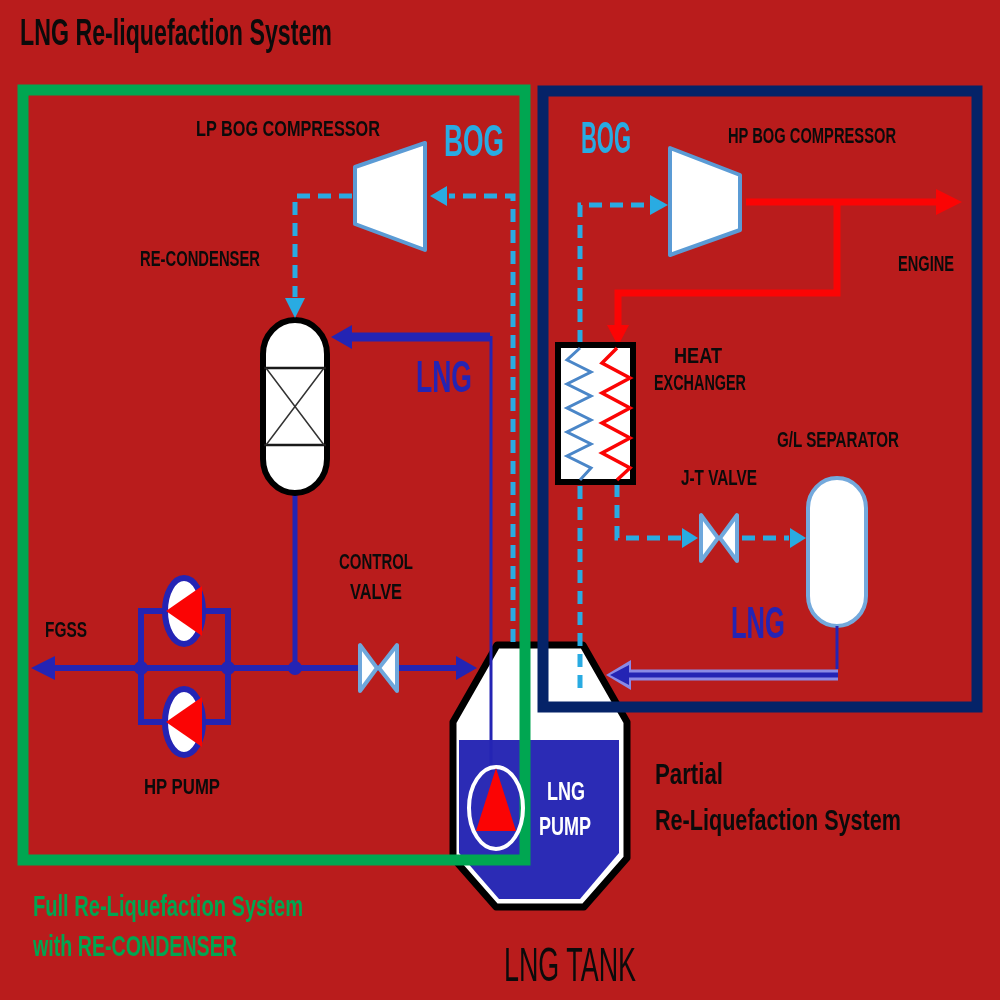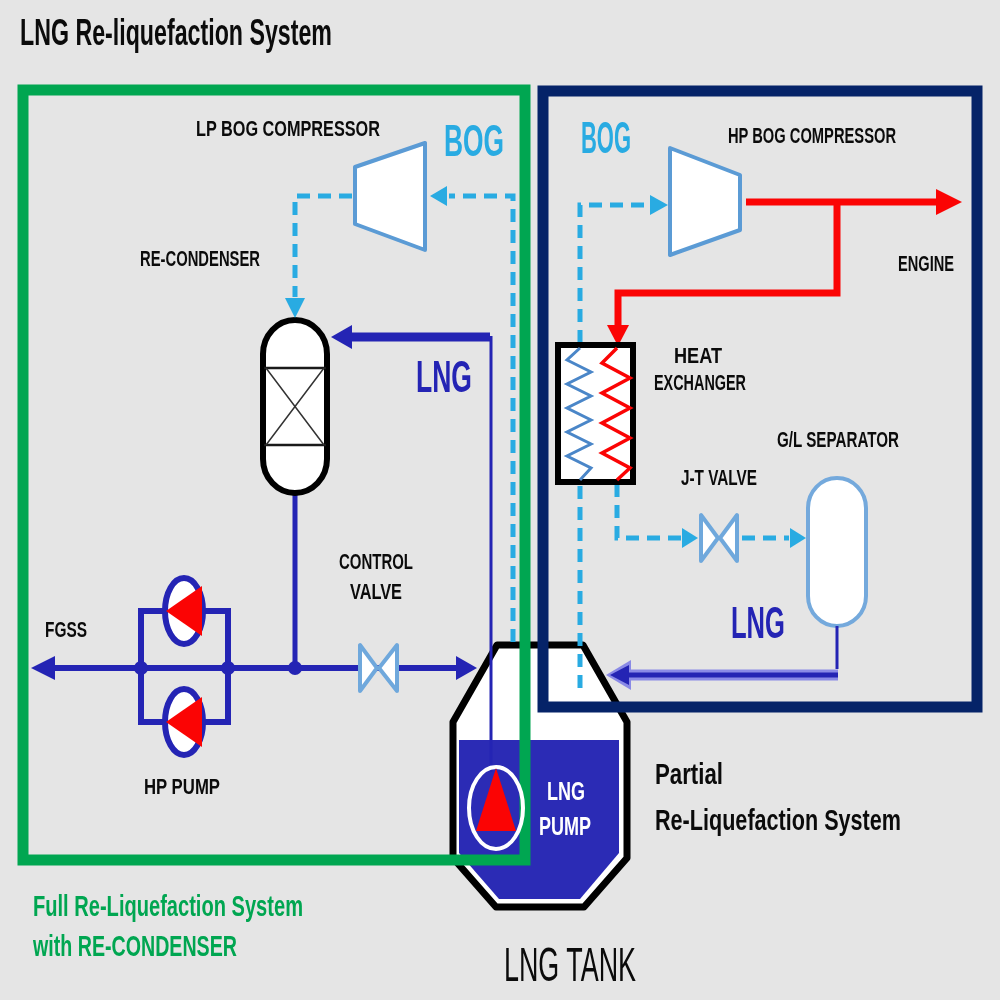--- a/index.html
+++ b/index.html
@@ -1,16 +1,16 @@
 <!DOCTYPE html>
 <html style="--bog-cyan: #29ABE2; --lng-blue: #2424B4; --accent-green: #00A651; --box-navy: #052368; --flow-red: #FB0404; --comp-blue: #5B9BD5; --valve-blue: #6FA8DC; --sep-blue: #74A9DC; --tank-blue: #2B2BB5; --hx-blue: #4A86C8; --arrow-lt: #8A8AE6;"><head>
 <meta charset="utf-8">
 <style>
   html,body{margin:0;padding:0;background:#ffffff;}
-  #stage{position:relative;width:1000px;height:1000px;background:#e5e5e5;overflow:hidden;}
+  #stage{position:relative;width:1000px;height:1000px;background:#b91c1c;overflow:hidden;}
   svg{position:absolute;left:0;top:0;}
   text{font-family:"Liberation Sans","DejaVu Sans",sans-serif;font-weight:bold;fill:#0b0b0b;}
   .lbl{font-size:22px;}
   .big{font-size:44px;}
   .cap{font-size:30px;}
   .t-cyan{fill:var(--bog-cyan);}
   .t-navy{fill:var(--lng-blue);}
   .t-green{fill:var(--accent-green);}
   .t-white{fill:#ffffff;}
   .t-thin{font-weight:normal;font-size:48px;}

